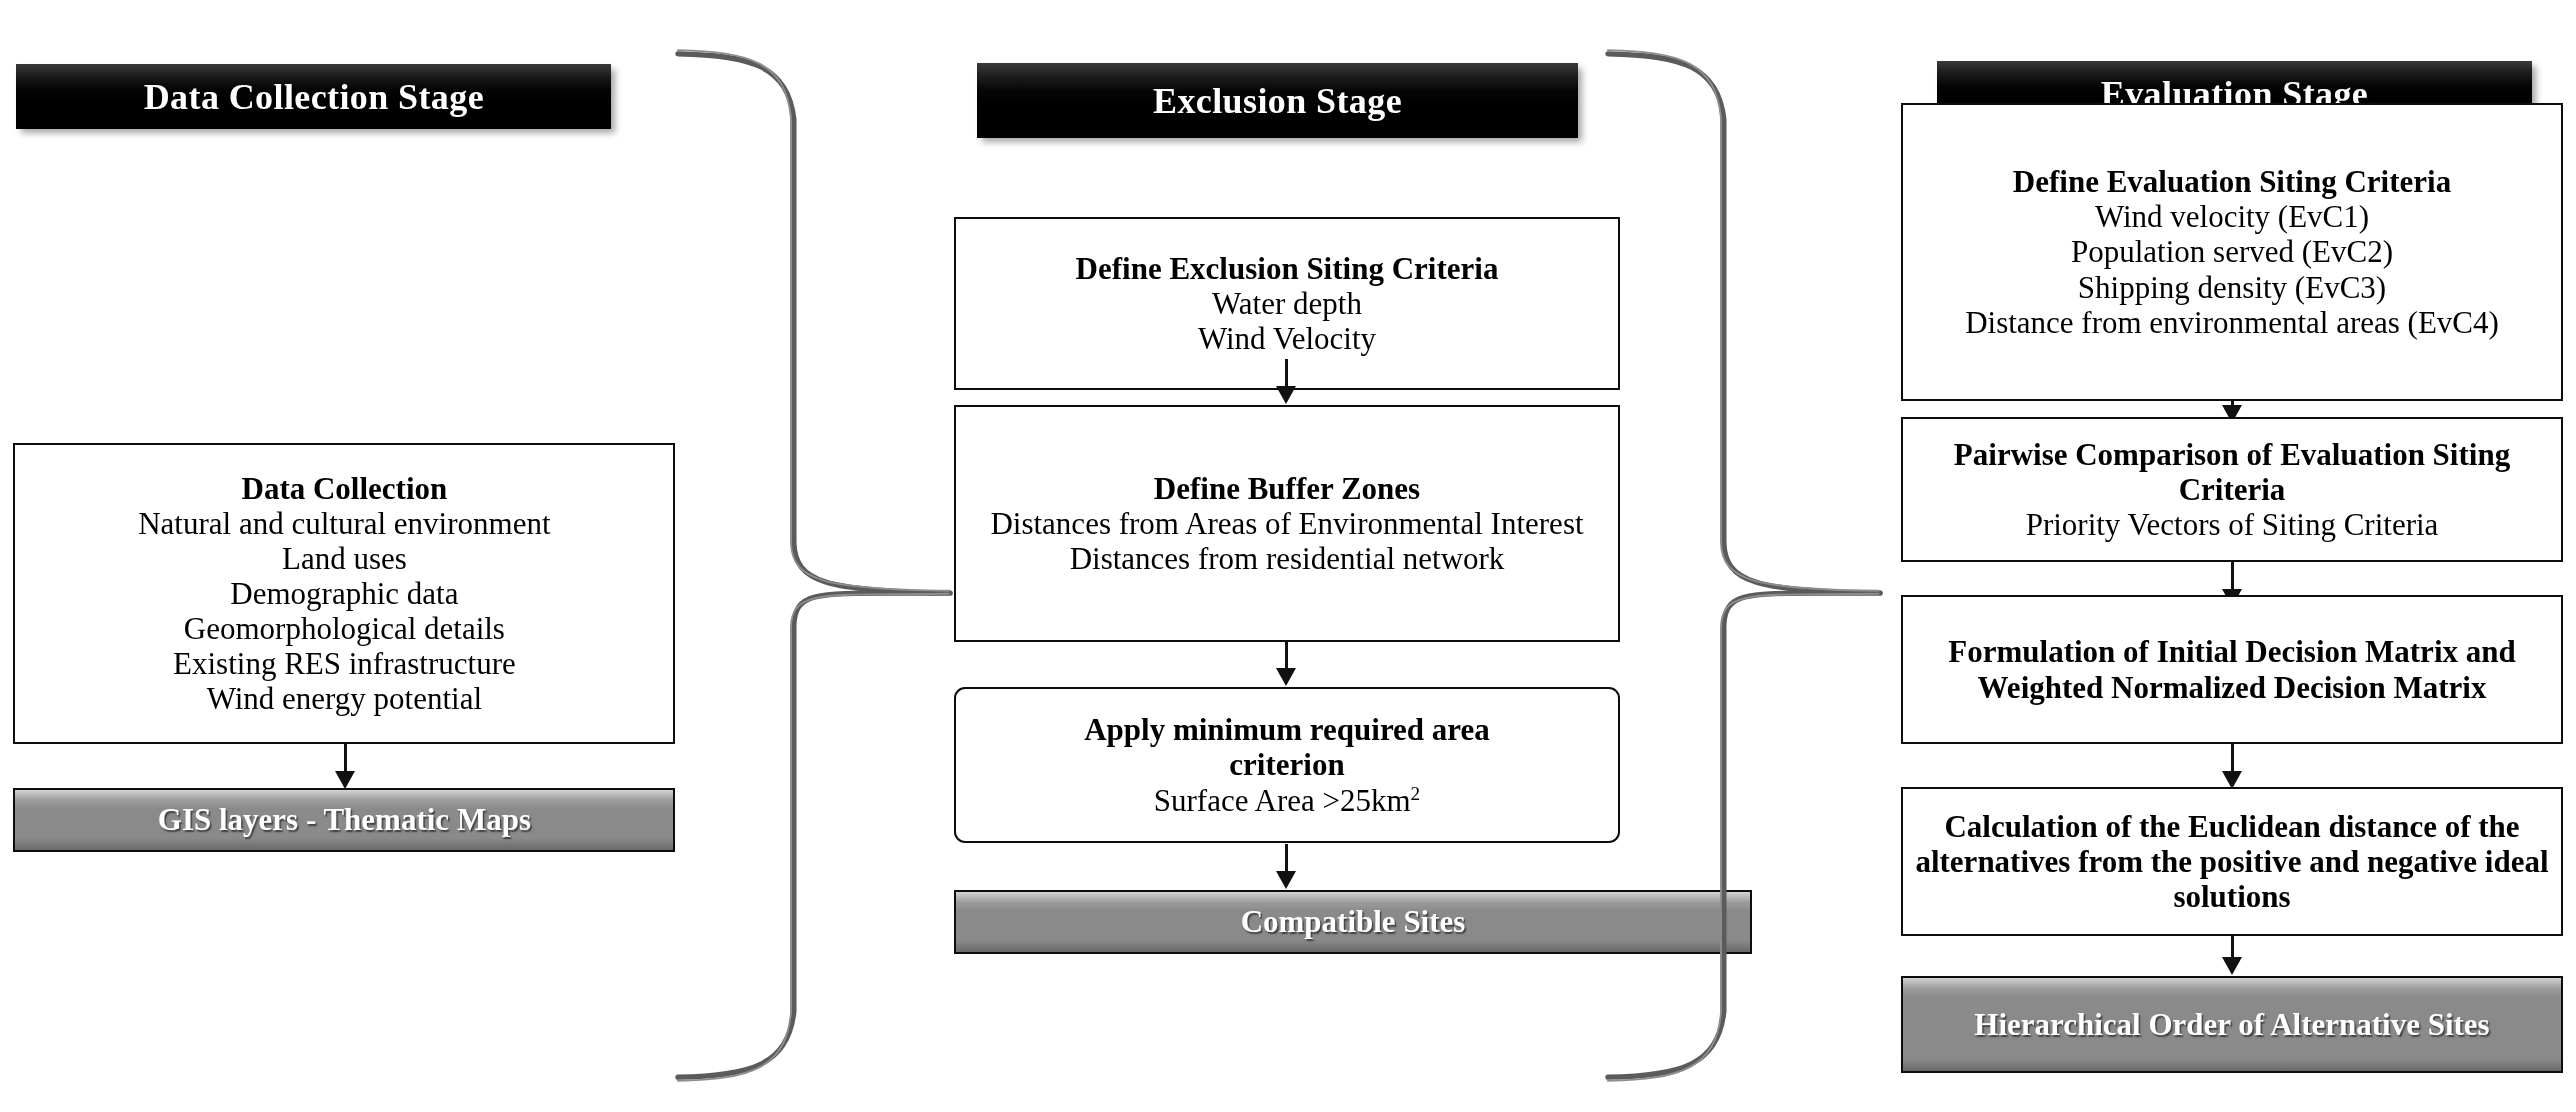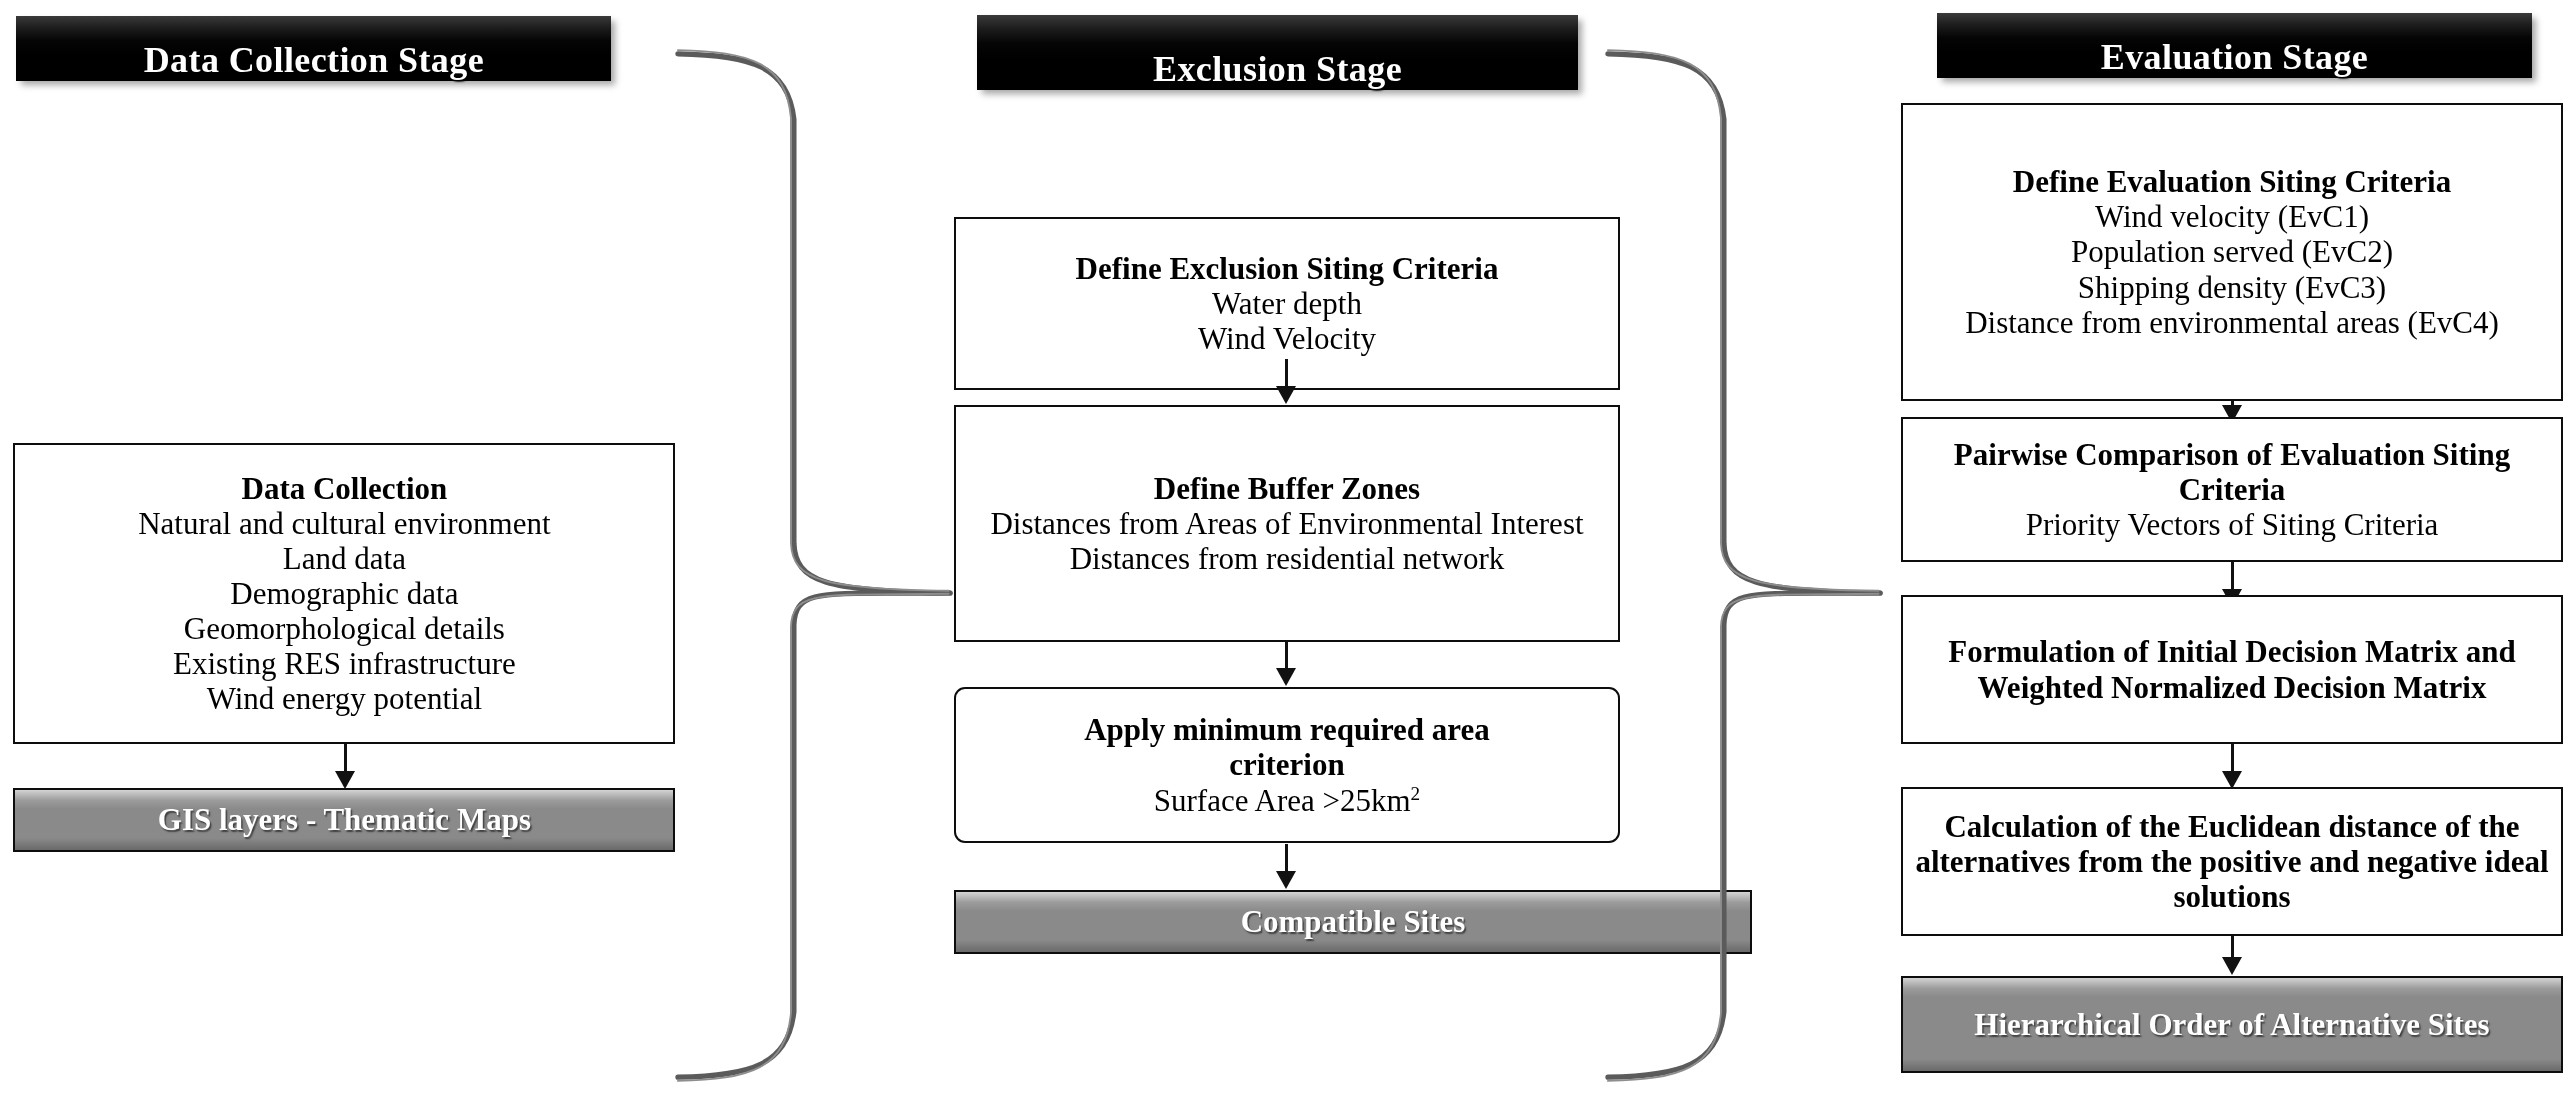--- a/index.html
+++ b/index.html
@@ -23,26 +23,27 @@
   .stage-header {
     position: absolute;
     background: linear-gradient(to bottom,
                 #3a3a3a 0%,
                 #1d1d1d 18%,
                 #050505 38%,
                 #000000 60%,
                 #000000 100%);
     box-shadow: 4.5px 5.2px 6.7px rgba(0,0,0,0.35);
     display: flex;
-    align-items: flex-end;
+    align-items: center;
     justify-content: center;
     color: #ffffff;
     font-weight: bold;
     letter-spacing: 0.4px;
     text-shadow: 1.5px 1.5px 1.5px rgba(0,0,0,0.85);
+    margin-top: 48px;
   }
 
   
   .box {
     position: absolute;
     background: #ffffff;
     border: 2.2px solid #0d0d0d;
     box-sizing: border-box;
     display: flex;
     flex-direction: column;
@@ -143,21 +144,21 @@
 
 <div id="canvas">
 
   <div class="stage-header" style="left:16.4px; top:16.4px; width:595px; height:65px; font-size:36px;">
     <span>Data Collection Stage</span>
   </div>
 
   <div class="box" style="left:13.4px; top:443px; width:662px; height:301px; font-size:31px;">
     <div class="title">Data Collection</div>
     <div class="line">Natural and cultural environment</div>
-    <div class="line">Land data</div>
+    <div class="line">Land uses</div>
     <div class="line">Demographic data</div>
     <div class="line">Geomorphological details</div>
     <div class="line">Existing RES infrastructure</div>
     <div class="line">Wind energy potential</div>
   </div>
 
   <div class="arrow" style="left:345px; top:744px; height:45px;">
     <div class="shaft" style="height:31px;"></div>
     <div class="head" style="top:27px;"></div>
   </div>

